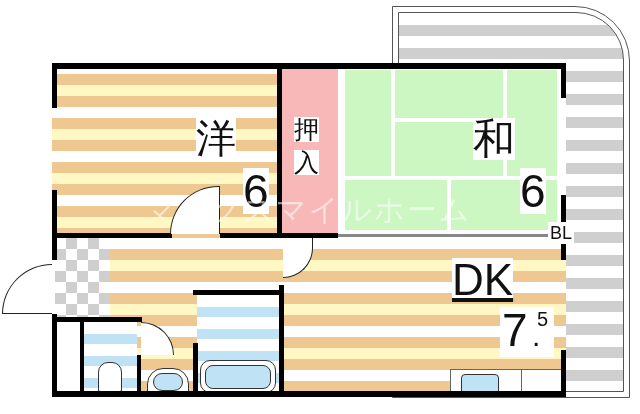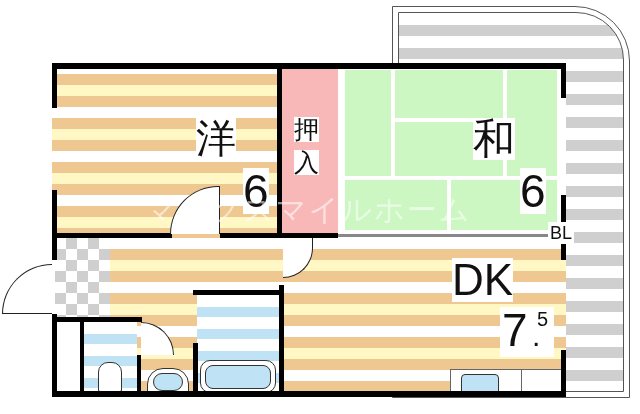--- a/index.html
+++ b/index.html
@@ -82,21 +82,21 @@
 <div class="abs door-arc" style="left:2px;top:264px;width:50px;height:50px;border-radius:50px 0 0 0;border-right:none;"></div>
 <div class="abs door-arc" style="left:283px;top:238px;width:30px;height:40px;border-radius:0 0 40px 0;border-left:none;border-top:none;"></div>
 <div class="abs door-arc" style="left:141px;top:322px;width:33px;height:33px;border-radius:0 33px 0 0;border-left:none;border-bottom:none;"></div>
 
 <div class="abs label" style="left:196px;top:118px;font-size:40px;">洋</div>
 <div class="abs label" style="left:243px;top:168px;font-size:46px;">6</div>
 <div class="abs label" style="left:294px;top:117px;font-size:25px;">押</div>
 <div class="abs label" style="left:294px;top:150px;font-size:25px;">入</div>
 <div class="abs label" style="left:473px;top:118px;font-size:42px;">和</div>
 <div class="abs label" style="left:520px;top:168px;font-size:46px;">6</div>
-<div class="abs label" style="left:452px;top:258px;font-size:44px;">DK</div>
+<div class="abs label" style="left:452px;top:258px;font-size:44px;text-decoration:underline;">DK</div>
 <div class="abs label" style="left:500px;top:307px;width:54px;height:50px;">
   <span style="position:absolute;left:2px;top:0;font-size:46px;">7</span>
   <span style="position:absolute;left:32px;top:14px;font-size:30px;">.</span>
   <span style="position:absolute;left:37px;top:2px;font-size:20px;">5</span>
 </div>
 <div class="abs label" style="left:548px;top:222px;font-size:18px;padding:2px;">BL</div>
 
 <div class="abs watermark" style="left:145px;top:190px;">マックスマイルホーム</div>
 
 </body></html>

